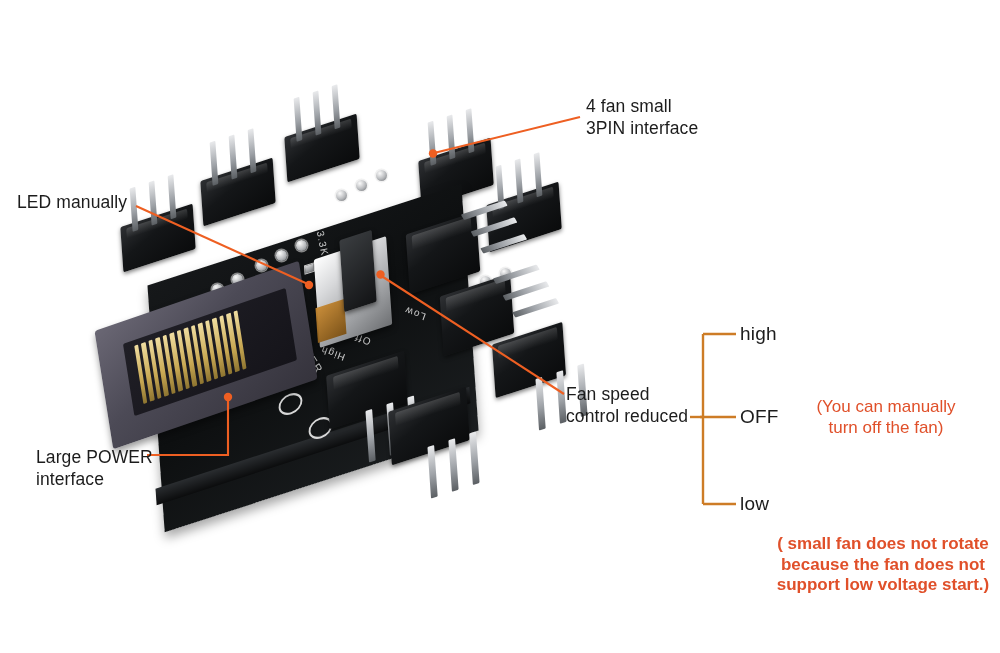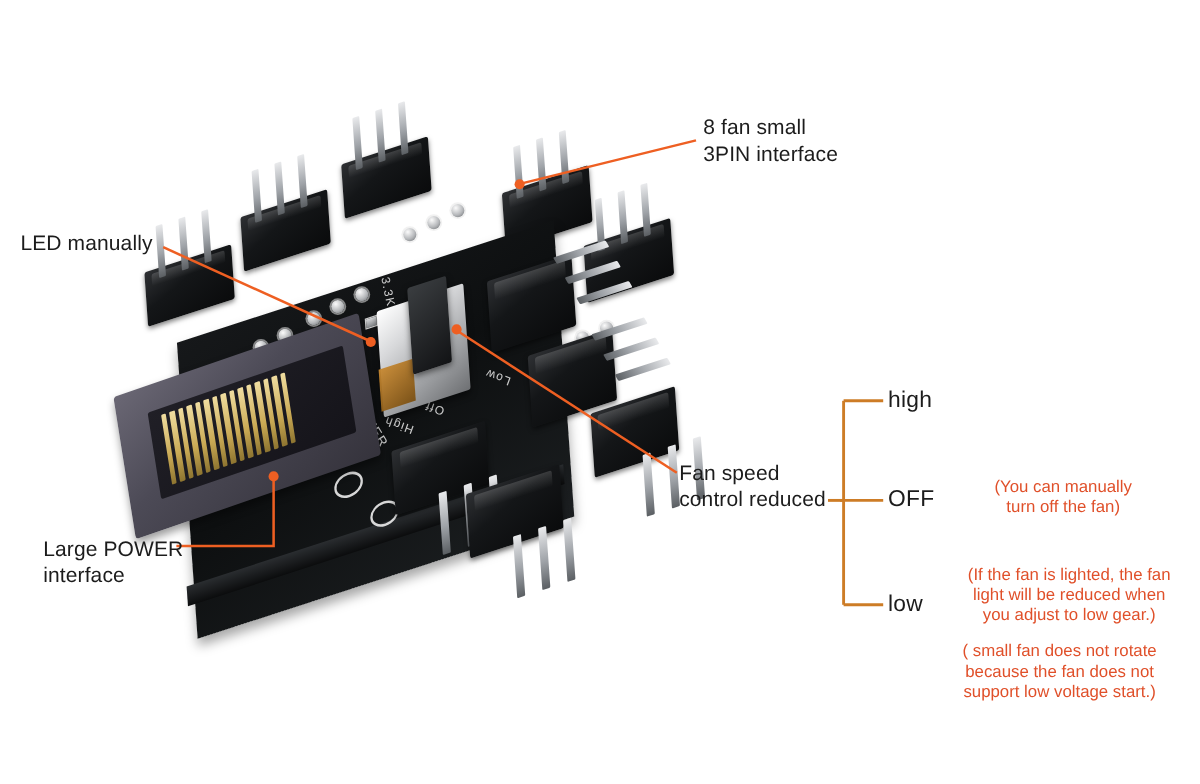--- a/index.html
+++ b/index.html
@@ -32,21 +32,21 @@
   .bracket-label {
     position: absolute;
     color: #1c1c1c;
     font-size: 19px;
     line-height: 1;
     letter-spacing: 0.2px;
   }
   .note {
     position: absolute;
     color: #e0502a;
-    font-size: 14px;
+    font-size: 17px;
     line-height: 1.22;
     white-space: pre-line;
   }
   .note.center { text-align: center; }
 
   
   #overlay {
     position: absolute;
     left: 0; top: 0;
     width: 1000px;
@@ -409,41 +409,38 @@
 
     <g>
       <line x1="703" y1="334" x2="703" y2="504" stroke="#cd7c26" stroke-width="2.4"></line>
       <line x1="703" y1="334" x2="736" y2="334" stroke="#cd7c26" stroke-width="2.4"></line>
       <line x1="700" y1="417" x2="736" y2="417" stroke="#cd7c26" stroke-width="2.4"></line>
       <line x1="703" y1="504" x2="736" y2="504" stroke="#cd7c26" stroke-width="2.4"></line>
       <line x1="690" y1="417" x2="703" y2="417" stroke="#cd7c26" stroke-width="2.4"></line>
     </g>
   </svg>
 
-  <div class="callout" style="left:586px; top:95px;">8 fan small
+  <div class="callout" style="left:586px; top:95px;">4 fan small
 3PIN interface</div>
 
   <div class="callout" style="left:17px; top:191px;">LED manually</div>
 
   <div class="callout" style="left:566px; top:383px;">Fan speed
 control reduced</div>
 
   <div class="callout" style="left:36px; top:446px;">Large POWER
 interface</div>
 
   <div class="bracket-label" style="left:740px; top:324px;">high</div>
 
   <div class="bracket-label" style="left:740px; top:407px;">OFF</div>
 
   <div class="bracket-label" style="left:740px; top:494px;">low</div>
 
   <div class="note center" style="left:786px; top:397px; width:200px;">(You can manually
 turn off the fan)</div>
 
-  <div class="note center" style="left:782px; top:470px; width:218px;">(If the fan is lighted, the fan
-light will be reduced when
-you adjust to low gear.)</div>
-
-  <div class="note center" style="left:772px; top:534px; width:222px;">( small fan does not rotate
+
+  <div class="note center" style="left:772px; top:534px; width:222px;font-weight:bold;">( small fan does not rotate
 because the fan does not
 support low voltage start.)</div>
 
 </div>
 
 </body></html>

